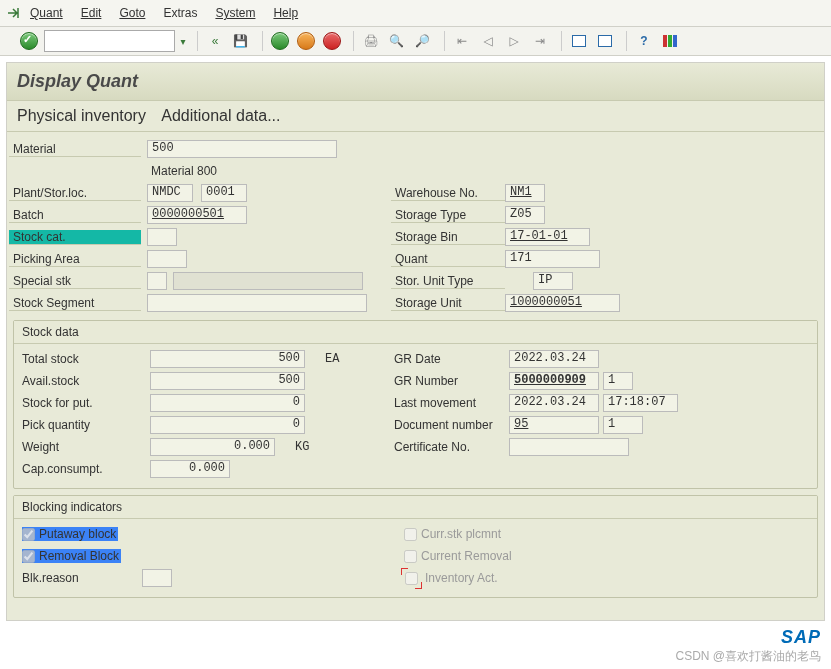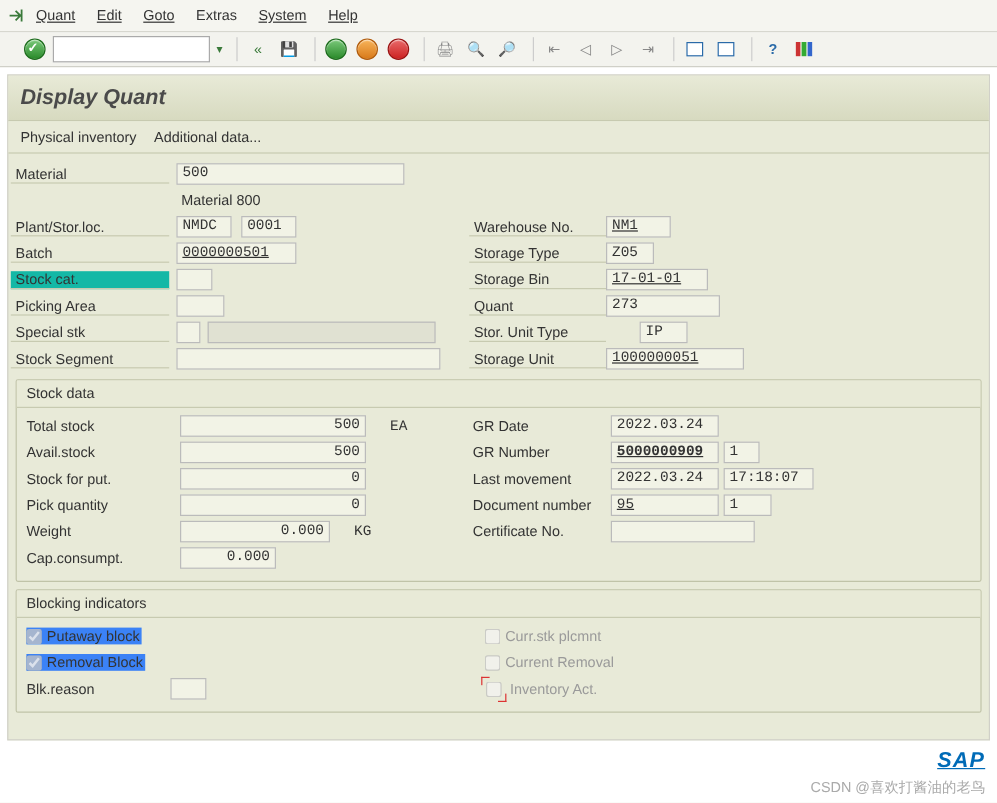--- a/index.html
+++ b/index.html
@@ -16,21 +16,21 @@
   .ball.red { background:linear-gradient(#e96a6a,#c22); border-color:#911; }
   .ball.orange::after,.ball.red::after,.ball.green2::after { content:""; }
   .ball.green2 { background:linear-gradient(#7ac97a,#2a8a2a); border-color:#1a6a1a; }
   .tool-sep { width:1px; height:20px; background:#ccc; margin:0 6px; }
   .cmd-input { height:18px; width:125px; border:1px solid #aaa; background:#fff; }
   .chev { width:16px;text-align:center;color:#3a7a3a;font-size:10px; }
   .main { background:#e8ead8; padding:0 0 20px 0; margin:6px 6px 0 6px; border:1px solid #d0d0c8; }
   .title-band { background:linear-gradient(#e8ead7,#d7dac0); padding:8px 10px; border-bottom:1px solid #c7cab0; }
   .title-band h1 { margin:0; font:italic bold 18px Arial; color:#4a4a4a; }
   .subtoolbar { background:#e8ead8; padding:6px 10px; border-bottom:1px solid #c7cab0; }
-  .subtoolbar span { font-size:12px; color:#333; margin-right:12px; cursor:default; }
+  .subtoolbar span { font-size:16px; color:#333; margin-right:12px; cursor:default; }
   .form { padding:6px 2px 2px 2px; }
   .form-row { display:flex; align-items:center; height:22px; }
   .lbl { width:128px; padding-left:4px; color:#333; font-size:12px; white-space:nowrap; border-bottom:1px solid transparent; }
   .lbl.ub { border-bottom:1px solid #c7cab0; }
   .val { height:18px; line-height:18px; background:#f6f7ec; border:1px solid #bbb; padding:0 4px; font:12px "Courier New",monospace; color:#333; box-sizing:border-box; }
   .val.ro { background:#f2f3e6; }
   .val-plain { font:12px Arial; padding-left:4px; }
   .two-col { display:flex; }
   .colL { width:382px; }
   .colR { flex:1; }
@@ -41,21 +41,21 @@
   .chk { width:13px; height:13px; margin:0 4px 0 0; vertical-align:middle; }
   .chk-row { display:flex; align-items:center; height:22px; padding-left:4px; }
   .chk-lbl { font-size:12px; color:#333; }
   .chk-lbl.dis { color:#9a9a9a; }
   .hl-chk { background:#3b82f6; display:inline-flex; align-items:flex-end; padding:0 2px 0 0; }
   .red-bracket { position:relative; display:inline-block; width:15px; height:15px; }
   .red-bracket::before,.red-bracket::after { content:""; position:absolute; width:6px; height:6px; border:1.5px solid #d33; }
   .red-bracket::before { top:-3px; left:-3px; border-right:none; border-bottom:none; }
   .red-bracket::after { bottom:-3px; right:-3px; border-left:none; border-top:none; }
   .footer { text-align:right; padding:6px 10px 4px 0; }
-  .sap-logo { font:bold italic 18px Arial; color:#006bb7; letter-spacing:1px;text-decoration:underline; }
+  .sap-logo { font:bold italic 18px Arial; color:#006bb7; letter-spacing:1px; }
   .watermark { position:absolute; right:10px; bottom:4px; font-size:12px; color:#aaa; }
   .icon-sq { display:inline-block; width:12px; height:10px; border:1px solid #888; background:#fff; position:relative; }
   .icon-sq.blue { border-color:#2a6aa8; }
   svg { display:block; }
   .unit { padding-left:20px; font:12px "Courier New",monospace; }
   .small-gap { width:6px; }
 </style>
 </head>
 <body>
 
@@ -174,33 +174,33 @@
         <div class="form-row">
           <div class="lbl ub">Stock Segment</div>
           <div class="small-gap"></div>
           <div class="val ro" style="width:220px;"></div>
         </div>
       </div>
 
       <div class="colR">
         <div class="form-row">
           <div class="lbl ub" style="width:110px;">Warehouse No.</div>
-          <div class="val ro" style="width:54px;text-decoration:underline;">NM1</div>
+          <div class="val ro" style="width:40px;text-decoration:underline;">NM1</div>
         </div>
         <div class="form-row">
           <div class="lbl ub" style="width:110px;">Storage Type</div>
           <div class="val ro" style="width:40px;">Z05</div>
         </div>
         <div class="form-row">
           <div class="lbl ub" style="width:110px;">Storage Bin</div>
           <div class="val ro" style="width:85px;text-decoration:underline;">17-01-01</div>
         </div>
         <div class="form-row">
           <div class="lbl ub" style="width:110px;">Quant</div>
-          <div class="val ro" style="width:95px;">273</div>
+          <div class="val ro" style="width:95px;">171</div>
         </div>
         <div class="form-row">
           <div class="lbl ub" style="width:110px;">Stor. Unit Type</div>
           <div class="val ro" style="width:40px;margin-left:28px;">IP</div>
         </div>
         <div class="form-row">
           <div class="lbl ub" style="width:110px;">Storage Unit</div>
           <div class="val ro" style="width:115px;text-decoration:underline;">1000000051</div>
         </div>
       </div>

